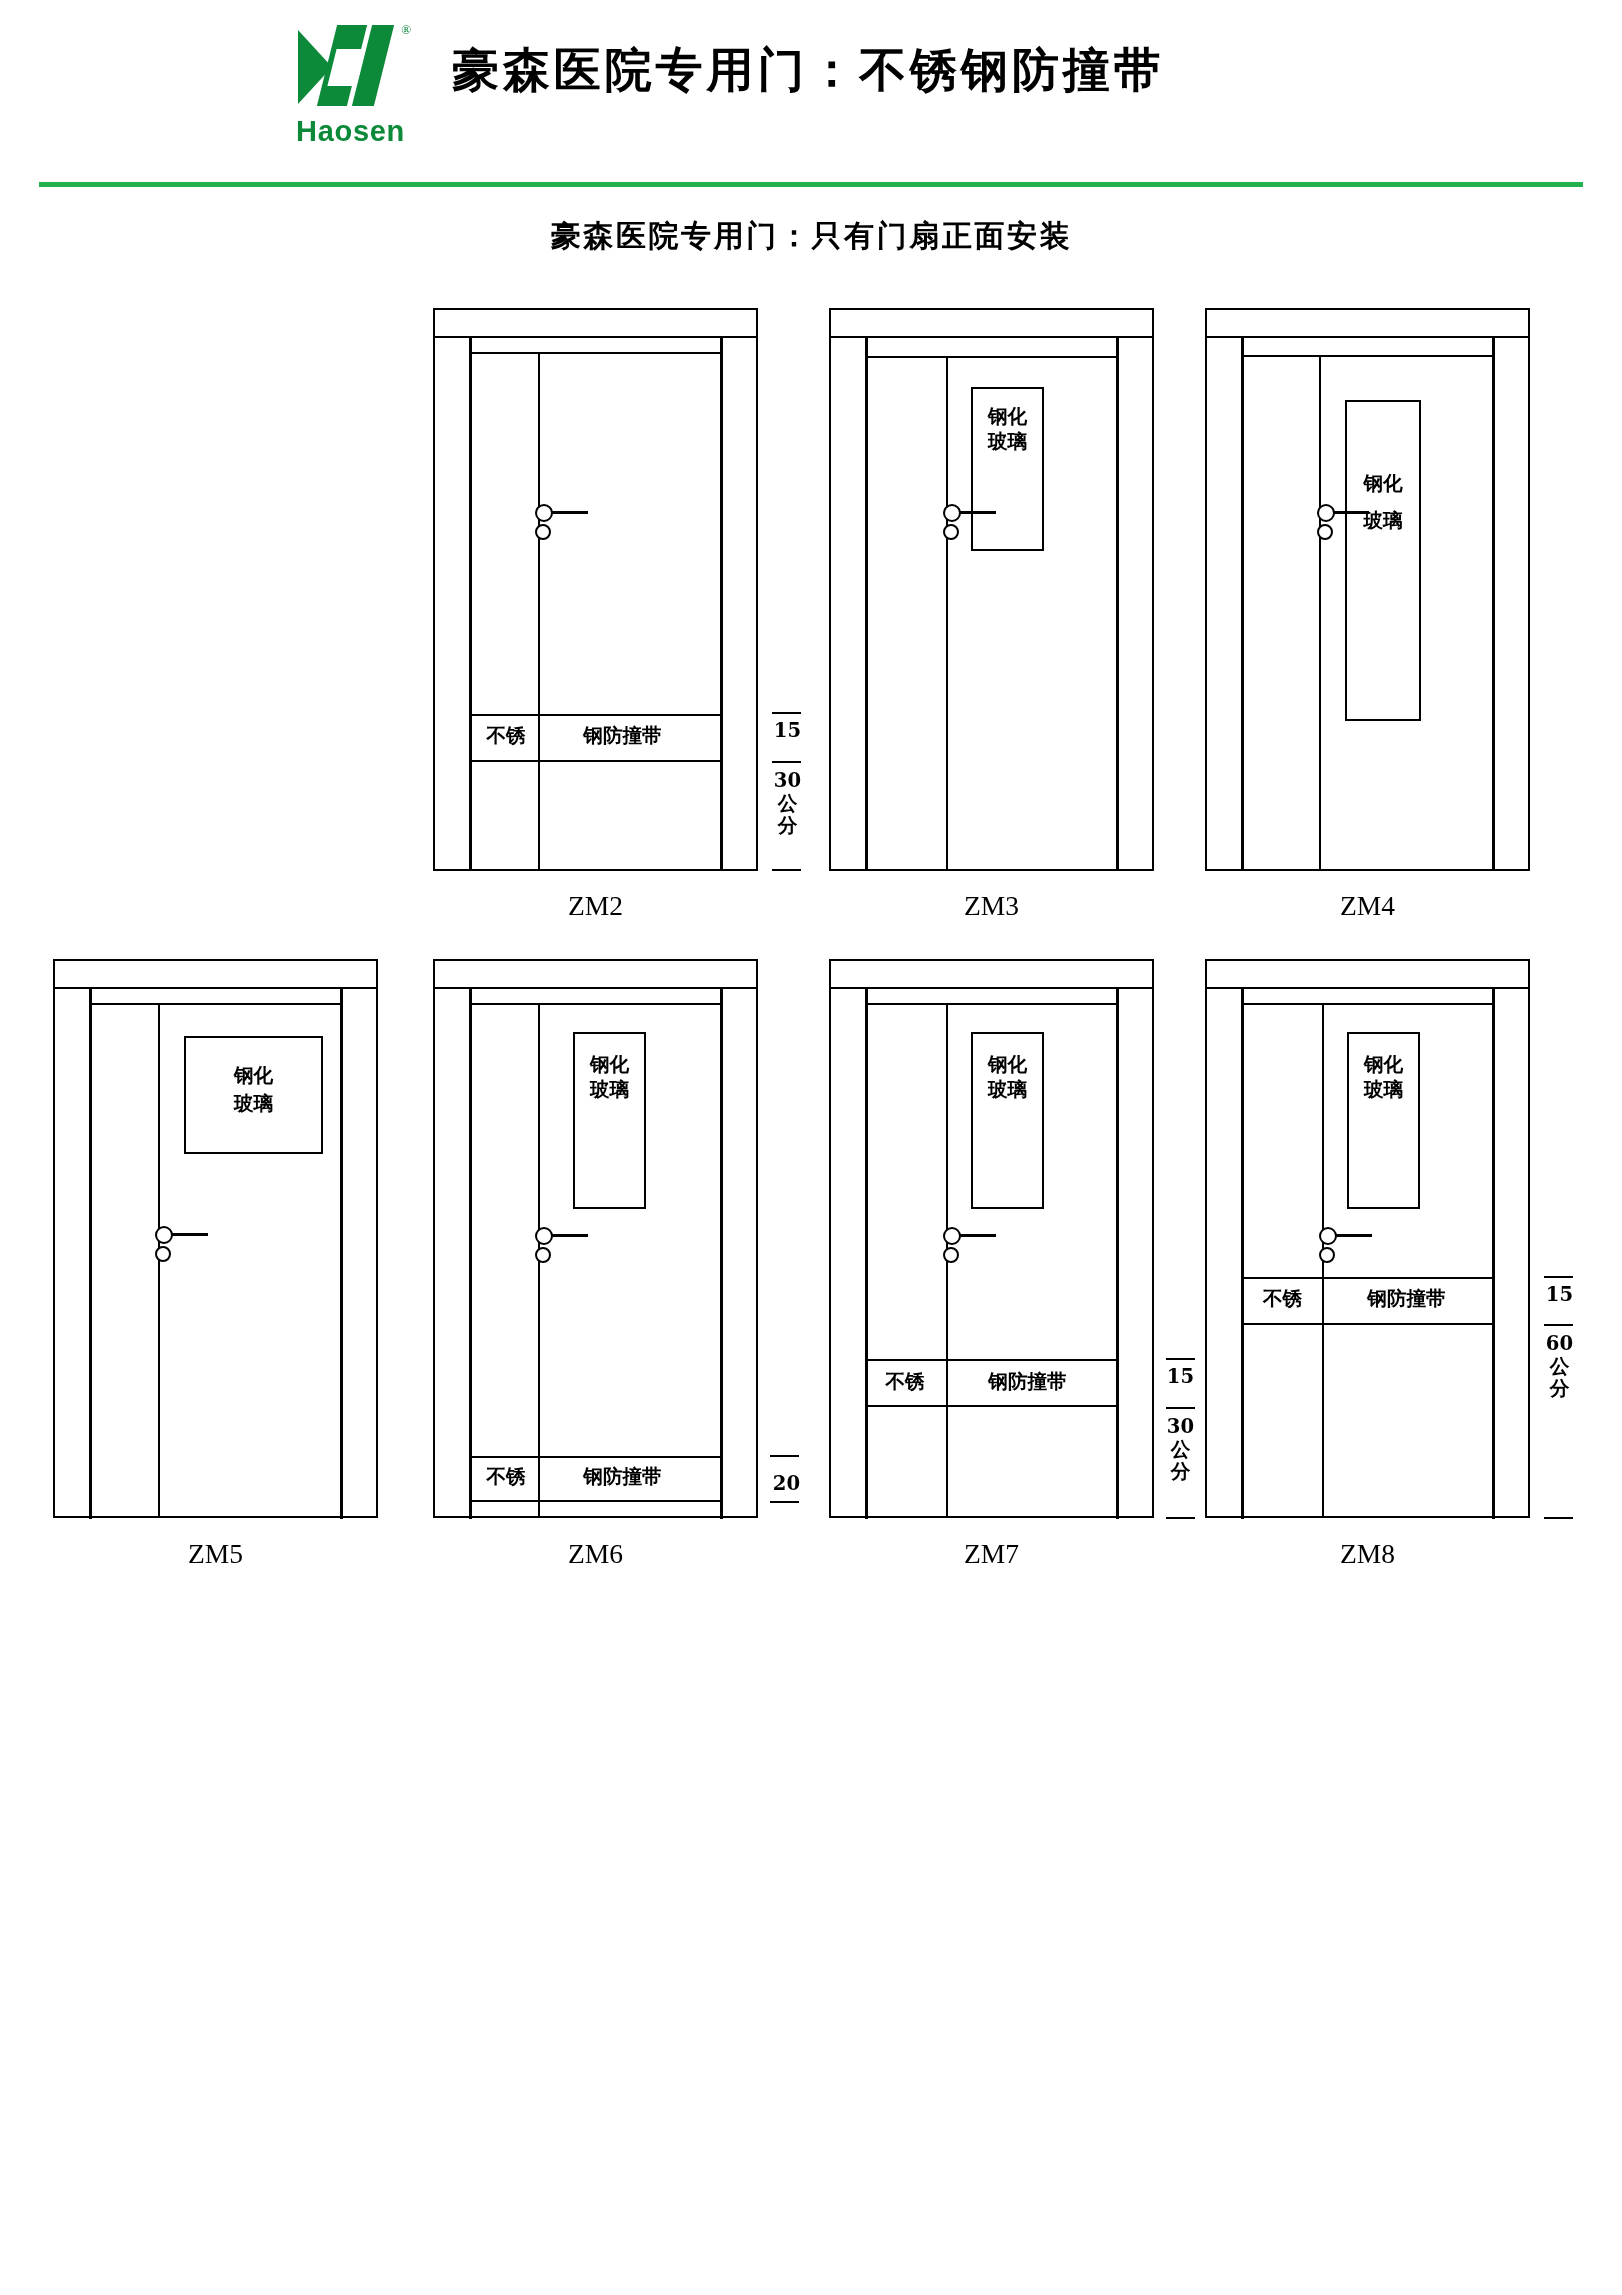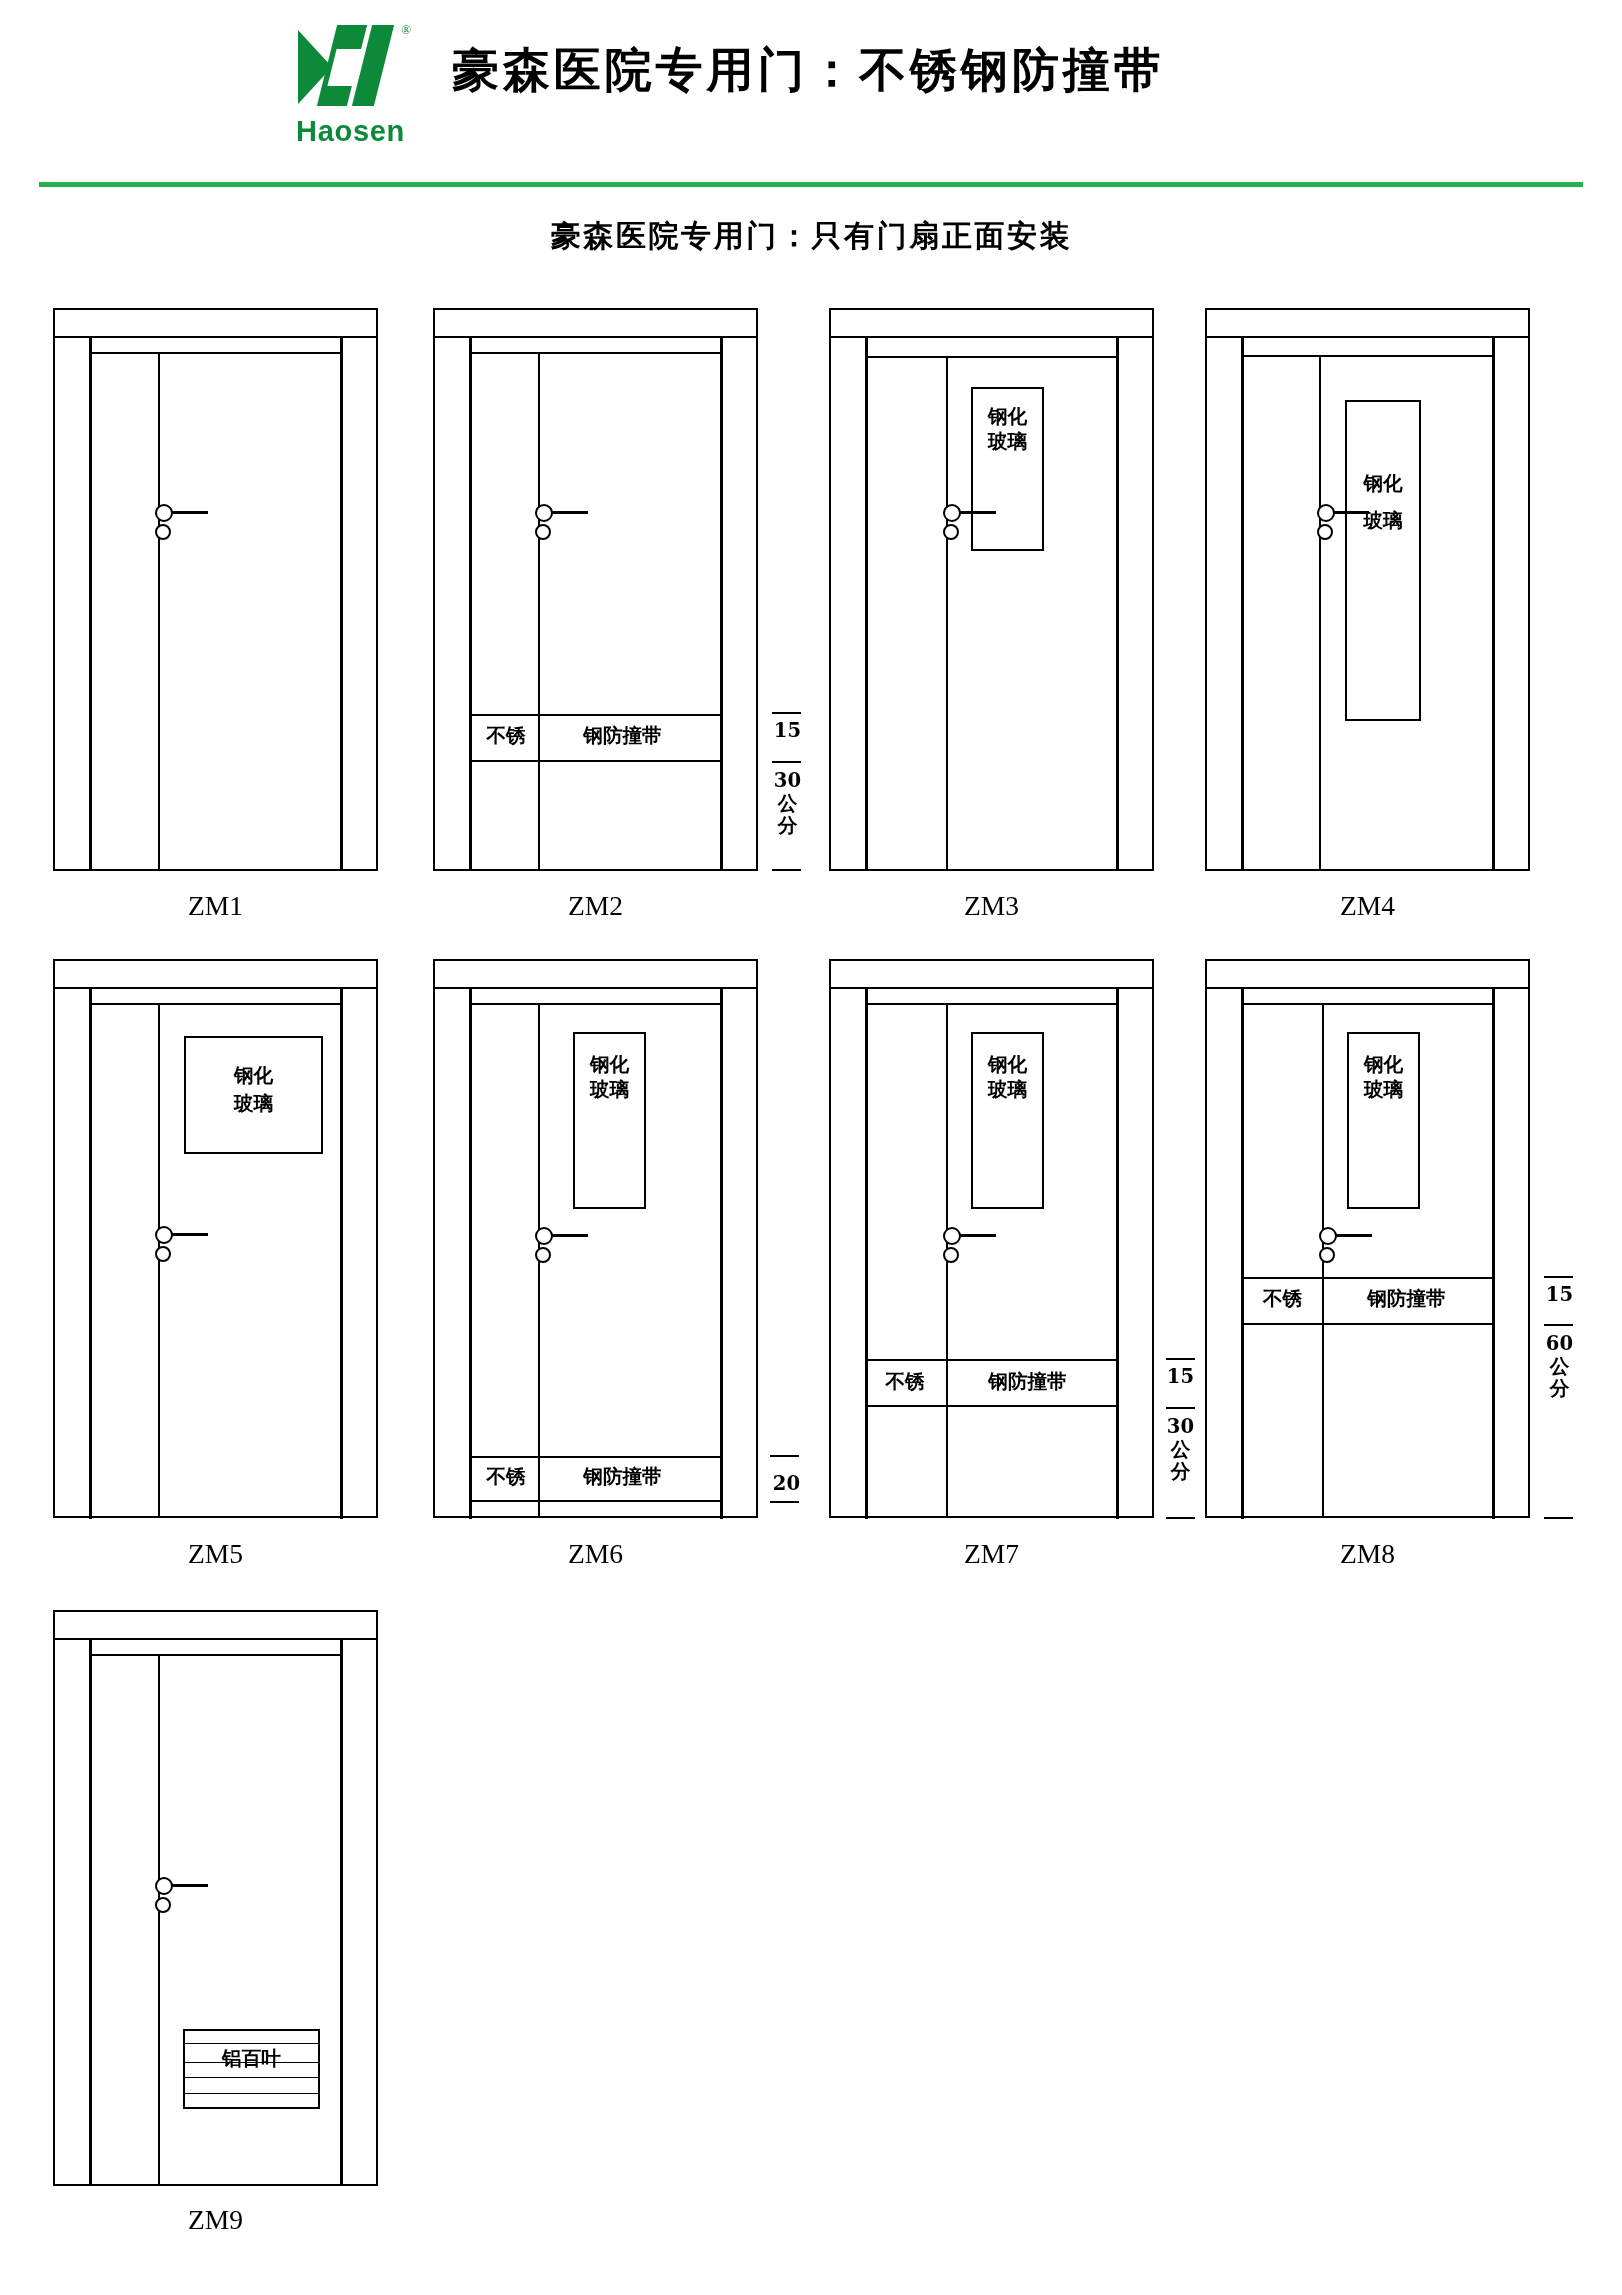--- a/index.html
+++ b/index.html
@@ -194,32 +194,20 @@
         <div class="logo-reg">®</div>
       </div>
       <div class="logo-text">Haosen</div>
     </div>
 
     <div class="title">豪森医院专用门：不锈钢防撞带</div>
     <div class="green-rule"></div>
     <div class="subtitle">豪森医院专用门：只有门扇正面安装</div>
   </div>
 
-  <div class="cell" style="left:39px; top:308px; width:353px; height:622px;">
-    <div class="rect" style="left:14.4px; top:0; width:325px; height:563px; border-width:2px;"></div>
-    <div class="ln" style="left:14.4px; top:27.5px; width:325px; height:2.6px;"></div>
-    <div class="ln" style="left:50px; top:27.5px; width:2.6px; height:535px;"></div>
-    <div class="ln" style="left:301px; top:27.5px; width:2.6px; height:535px;"></div>
-    <div class="ln" style="left:50px; top:44px; width:254px; height:2px;"></div>
-    <div class="ln" style="left:119px; top:44px; width:2px; height:518px;"></div>
-    <div class="handle-bar" style="left:128px; top:203px; width:41px; height:3.3px;"></div>
-    <div class="handle-ring" style="left:116px; top:196px; width:14.4px; height:14.4px;"></div>
-    <div class="handle-ring" style="left:116px; top:216px; width:11.8px; height:11.8px;"></div>
-    <div class="caption" style="top:582px;">ZM1</div>
-  </div>
 
   <div class="cell" style="left:419px; top:308px; width:406px; height:622px;">
     <div class="rect" style="left:14.4px; top:0; width:325px; height:563px;"></div>
     <div class="ln" style="left:14.4px; top:27.5px; width:325px; height:2.6px;"></div>
     <div class="ln" style="left:50px; top:27.5px; width:2.6px; height:535px;"></div>
     <div class="ln" style="left:301px; top:27.5px; width:2.6px; height:535px;"></div>
     <div class="ln" style="left:50px; top:44px; width:254px; height:2px;"></div>
     <div class="ln" style="left:119px; top:44px; width:2px; height:518px;"></div>
     <div class="handle-bar" style="left:128px; top:203px; width:41px; height:3.3px;"></div>
     <div class="handle-ring" style="left:116px; top:196px; width:14.4px; height:14.4px;"></div>
@@ -389,36 +377,15 @@
 
     <div class="ln" style="left:353px; top:317px; width:29px; height:2px;"></div>
     <div class="ln" style="left:353px; top:365px; width:29px; height:2px;"></div>
     <div class="ln" style="left:353px; top:558px; width:29px; height:2px;"></div>
     <div class="dim" style="left:352px; top:325px; width:33px;">15</div>
     <div class="dim" style="left:352px; top:374px; width:33px;">60公分</div>
 
     <div class="caption" style="top:579px; width:353px;text-align:center;">ZM8</div>
   </div>
 
-  <div class="cell" style="left:39px; top:1610px; width:353px; height:641px;">
-    <div class="rect" style="left:14.4px; top:0; width:325px; height:576px;"></div>
-    <div class="ln" style="left:14.4px; top:27.5px; width:325px; height:2.6px;"></div>
-    <div class="ln" style="left:50px; top:27.5px; width:2.6px; height:548px;"></div>
-    <div class="ln" style="left:301px; top:27.5px; width:2.6px; height:548px;"></div>
-    <div class="ln" style="left:50px; top:44px; width:254px; height:2px;"></div>
-    <div class="ln" style="left:119px; top:44px; width:2px; height:531px;"></div>
-
-    <div class="handle-bar" style="left:128px; top:274px; width:41px; height:3.3px;"></div>
-    <div class="handle-ring" style="left:116px; top:267px; width:14.4px; height:14.4px;"></div>
-    <div class="handle-ring" style="left:116px; top:287px; width:11.8px; height:11.8px;"></div>
-
-    <div class="rect" style="left:144px; top:419px; width:137px; height:80px;"></div>
-    <div class="ln" style="left:144px; top:433px; width:137px; height:1.3px;"></div>
-    <div class="ln" style="left:144px; top:452px; width:137px; height:1.3px;"></div>
-    <div class="ln" style="left:144px; top:467px; width:137px; height:1.3px;"></div>
-    <div class="ln" style="left:144px; top:483px; width:137px; height:1.3px;"></div>
-    <div class="lbl" style="left:144px; top:437px; width:137px;">铝百叶</div>
-
-    <div class="caption" style="top:594px;">ZM9</div>
-  </div>
 
 </div>
 
 
 </body></html>

